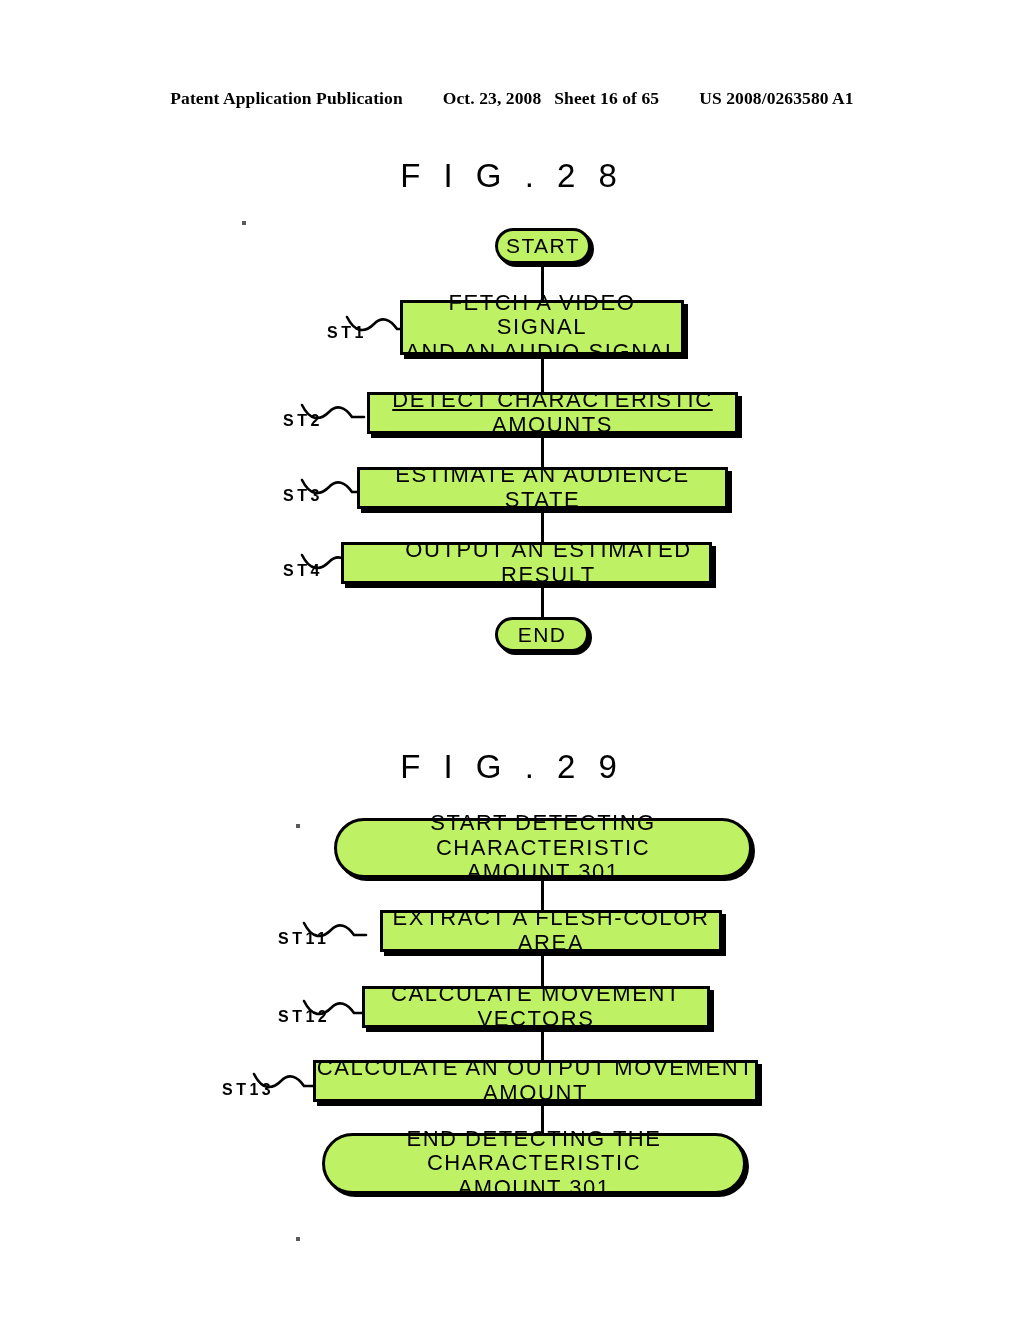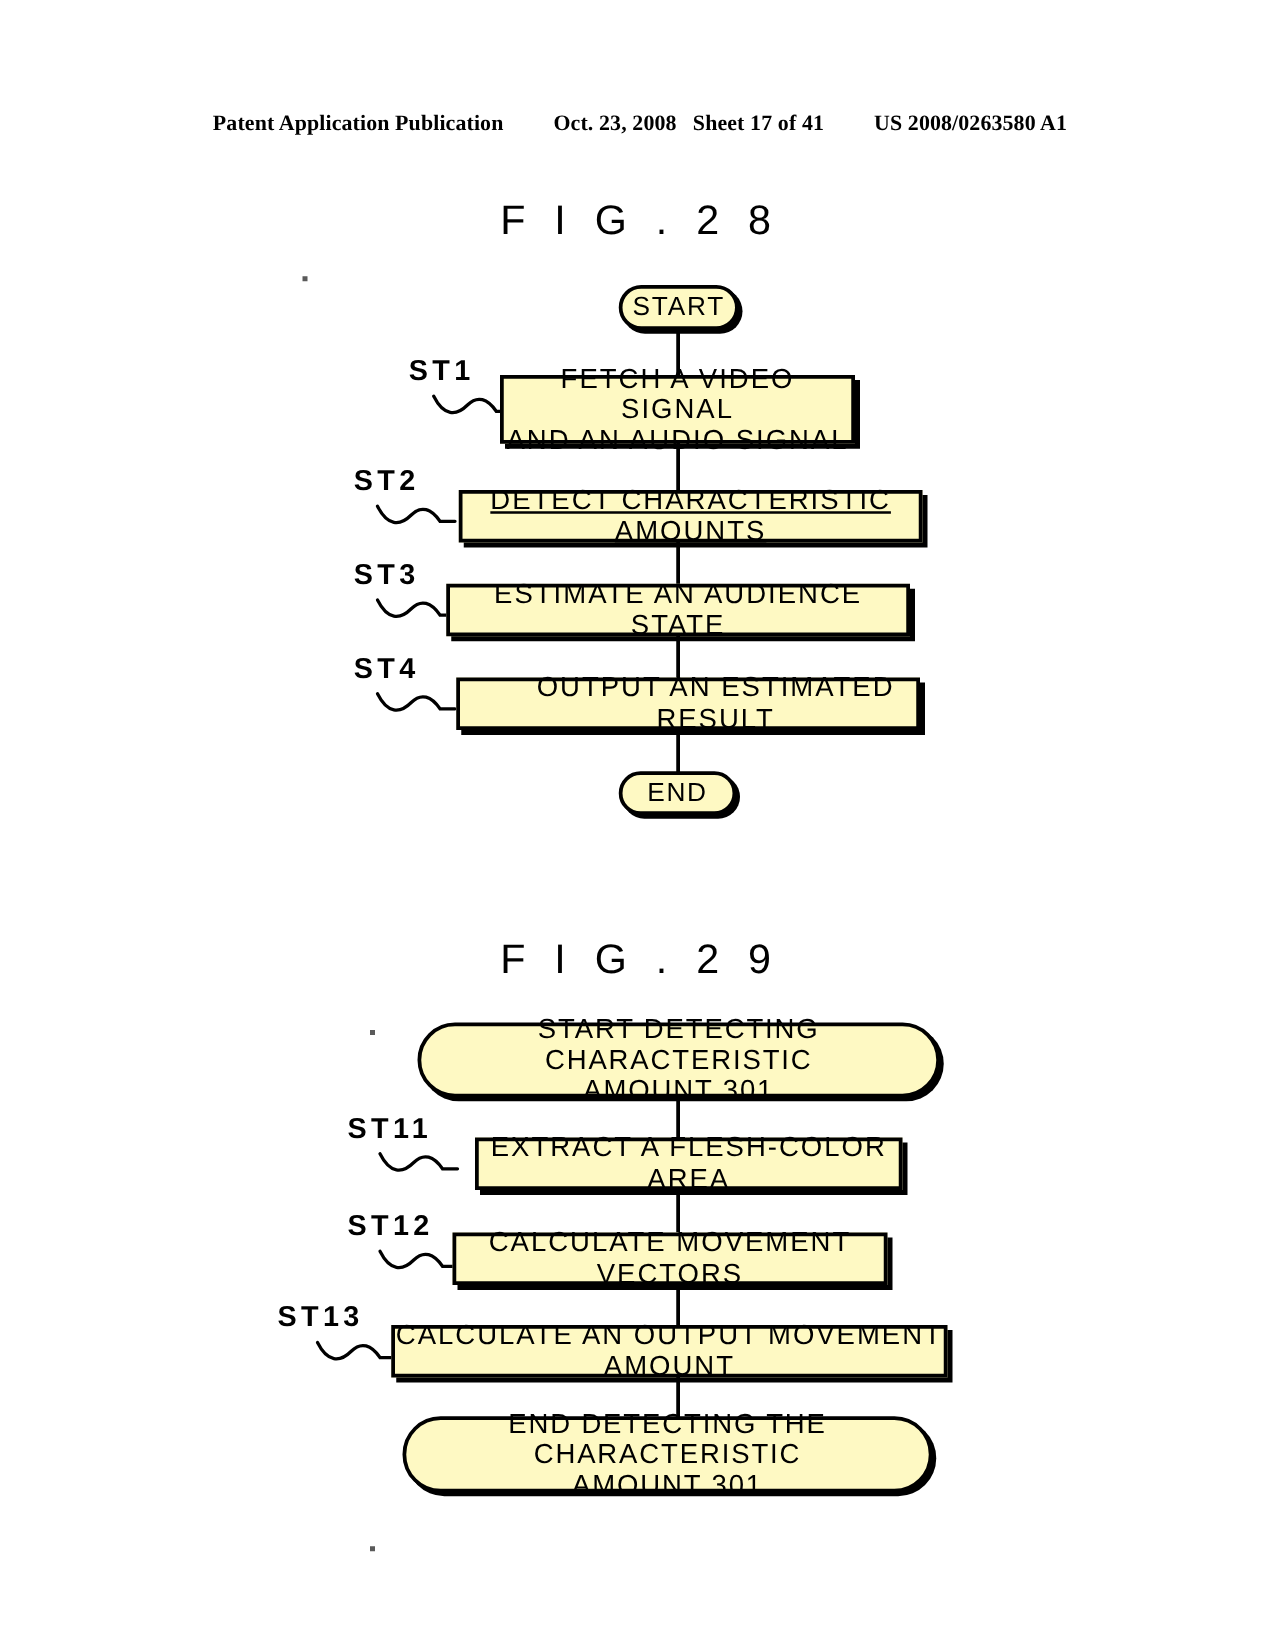--- a/index.html
+++ b/index.html
@@ -46,21 +46,21 @@
     font-weight: 400;
     color: #000;
   }
   #fig28-title { top: 157px; }
   #fig29-title { top: 748px; }
 
   
   .node {
     position: absolute;
     box-sizing: border-box;
-    background: #fef9c3;
+    background: #bef264;
     display: flex;
     align-items: center;
     justify-content: center;
     text-align: center;
     font-family: "Liberation Sans", sans-serif;
     font-weight: 400;
     color: #000;
     line-height: 1.12;
   }
   
@@ -85,24 +85,25 @@
     position: absolute;
     width: 3px;
     background: #000;
   }
 
   
   .st-label {
     position: absolute;
     font-family: "Liberation Sans", sans-serif;
     font-weight: bold;
-    font-size: 23px;
+    font-size: 16px;
     letter-spacing: 3.5px;
     color: #000;
     white-space: nowrap;
+    margin-top: 41px;
   }
 
   
   .leader {
     position: absolute;
     pointer-events: none;
   }
   .leader path {
     fill: none;
     stroke: #000;
@@ -117,21 +118,21 @@
     width: 4px;
     height: 4px;
   }
 </style>
 </head>
 <body>
 
 <div class="page-header">
   <span class="seg-pub">Patent Application Publication</span>
   <span class="seg-date">Oct. 23, 2008</span>
-  <span class="seg-sheet">Sheet 17 of 41</span>
+  <span class="seg-sheet">Sheet 16 of 65</span>
   <span class="seg-doc">US 2008/0263580 A1</span>
 </div>
 
 <div class="fig-title" id="fig28-title">F I G .  2 8</div>
 
 <div class="speck" style="left:242px; top:221px;"></div>
 
 <div class="node term" style="left:495px; top:228px; width:96px; height:36px;">
   <span>START</span>
 </div>
@@ -162,21 +163,21 @@
 </svg>
 <div class="node proc" style="left:357px; top:467px; width:371px; height:42px;">
   <span>ESTIMATE AN AUDIENCE STATE</span>
 </div>
 <div class="vline" style="left:541px; top:508px; height:35px;"></div>
 
 <div class="st-label" style="left:283px; top:521px;">ST4</div>
 <svg class="leader" viewBox="0 0 70 30" style="left:298px; top:545px; width:70px; height:30px;">
   <path d="M4 10 C12 26, 22 26, 31 17 C39 9, 47 12, 54 22 L66 22"></path>
 </svg>
-<div class="node proc" style="left:365px; top:542px; width:371px; height:42px;padding-left:44px;">
+<div class="node proc" style="left:341px; top:542px; width:371px; height:42px;padding-left:44px;">
   <span>OUTPUT AN ESTIMATED RESULT</span>
 </div>
 <div class="vline" style="left:541px; top:583px; height:35px;"></div>
 
 <div class="node term" style="left:495px; top:617px; width:94px; height:35px;">
   <span>END</span>
 </div>
 
 <div class="fig-title" id="fig29-title">F I G .  2 9</div>
 

